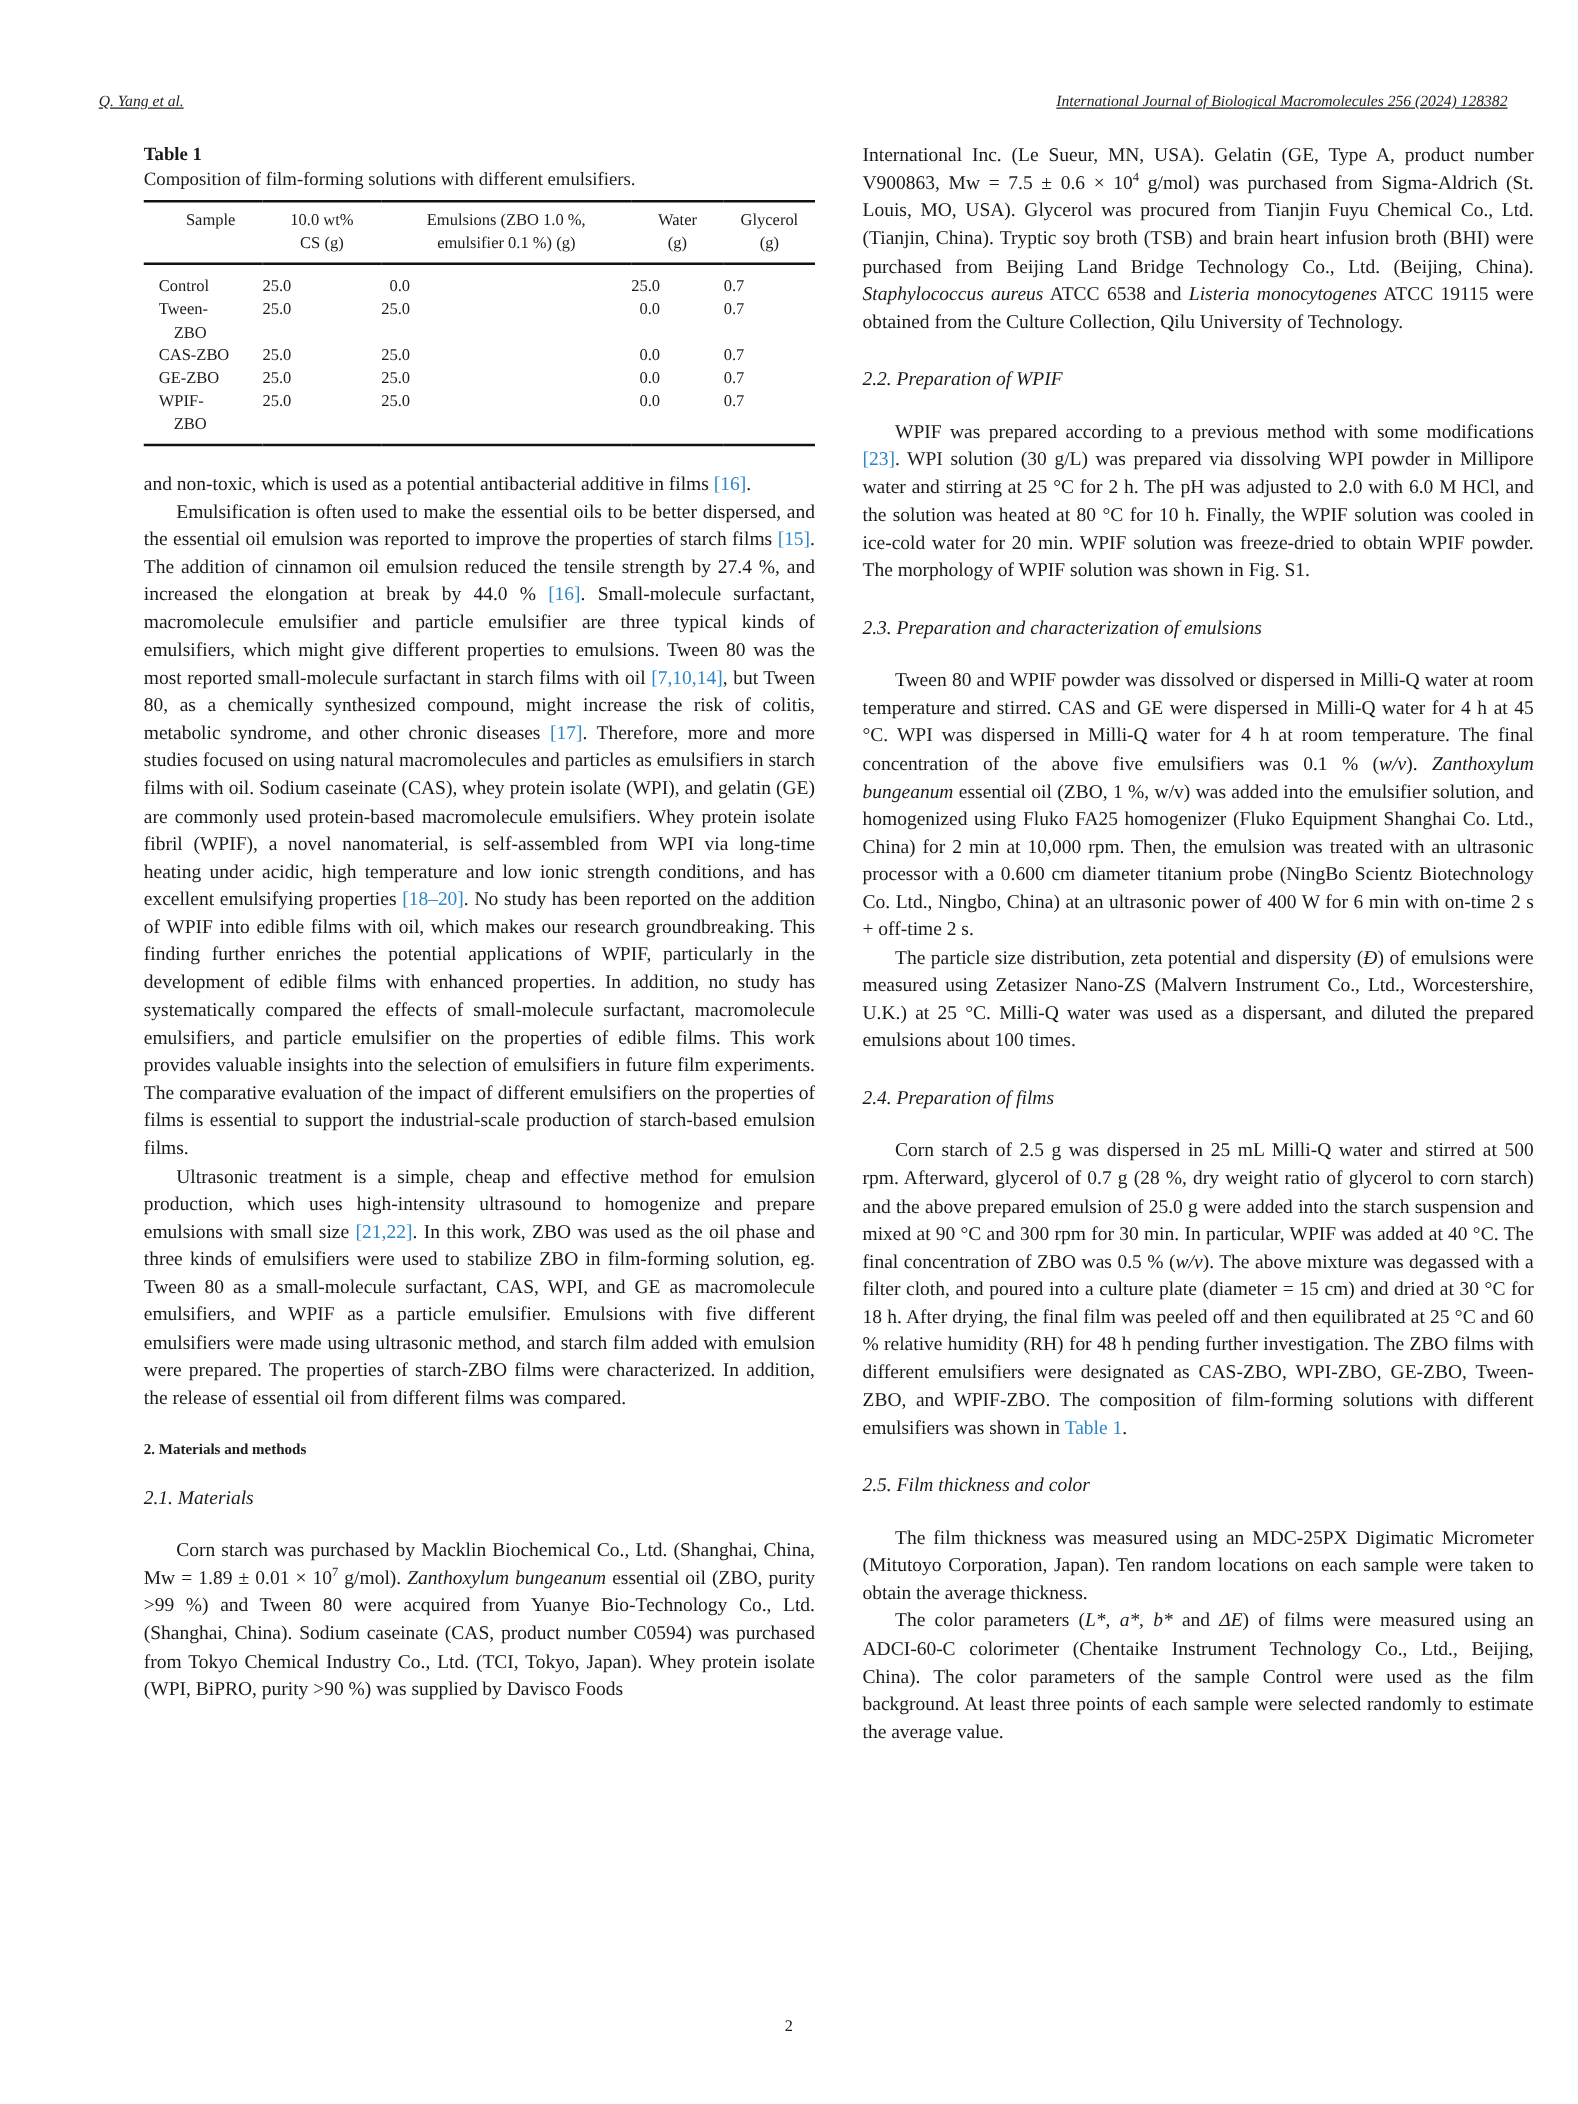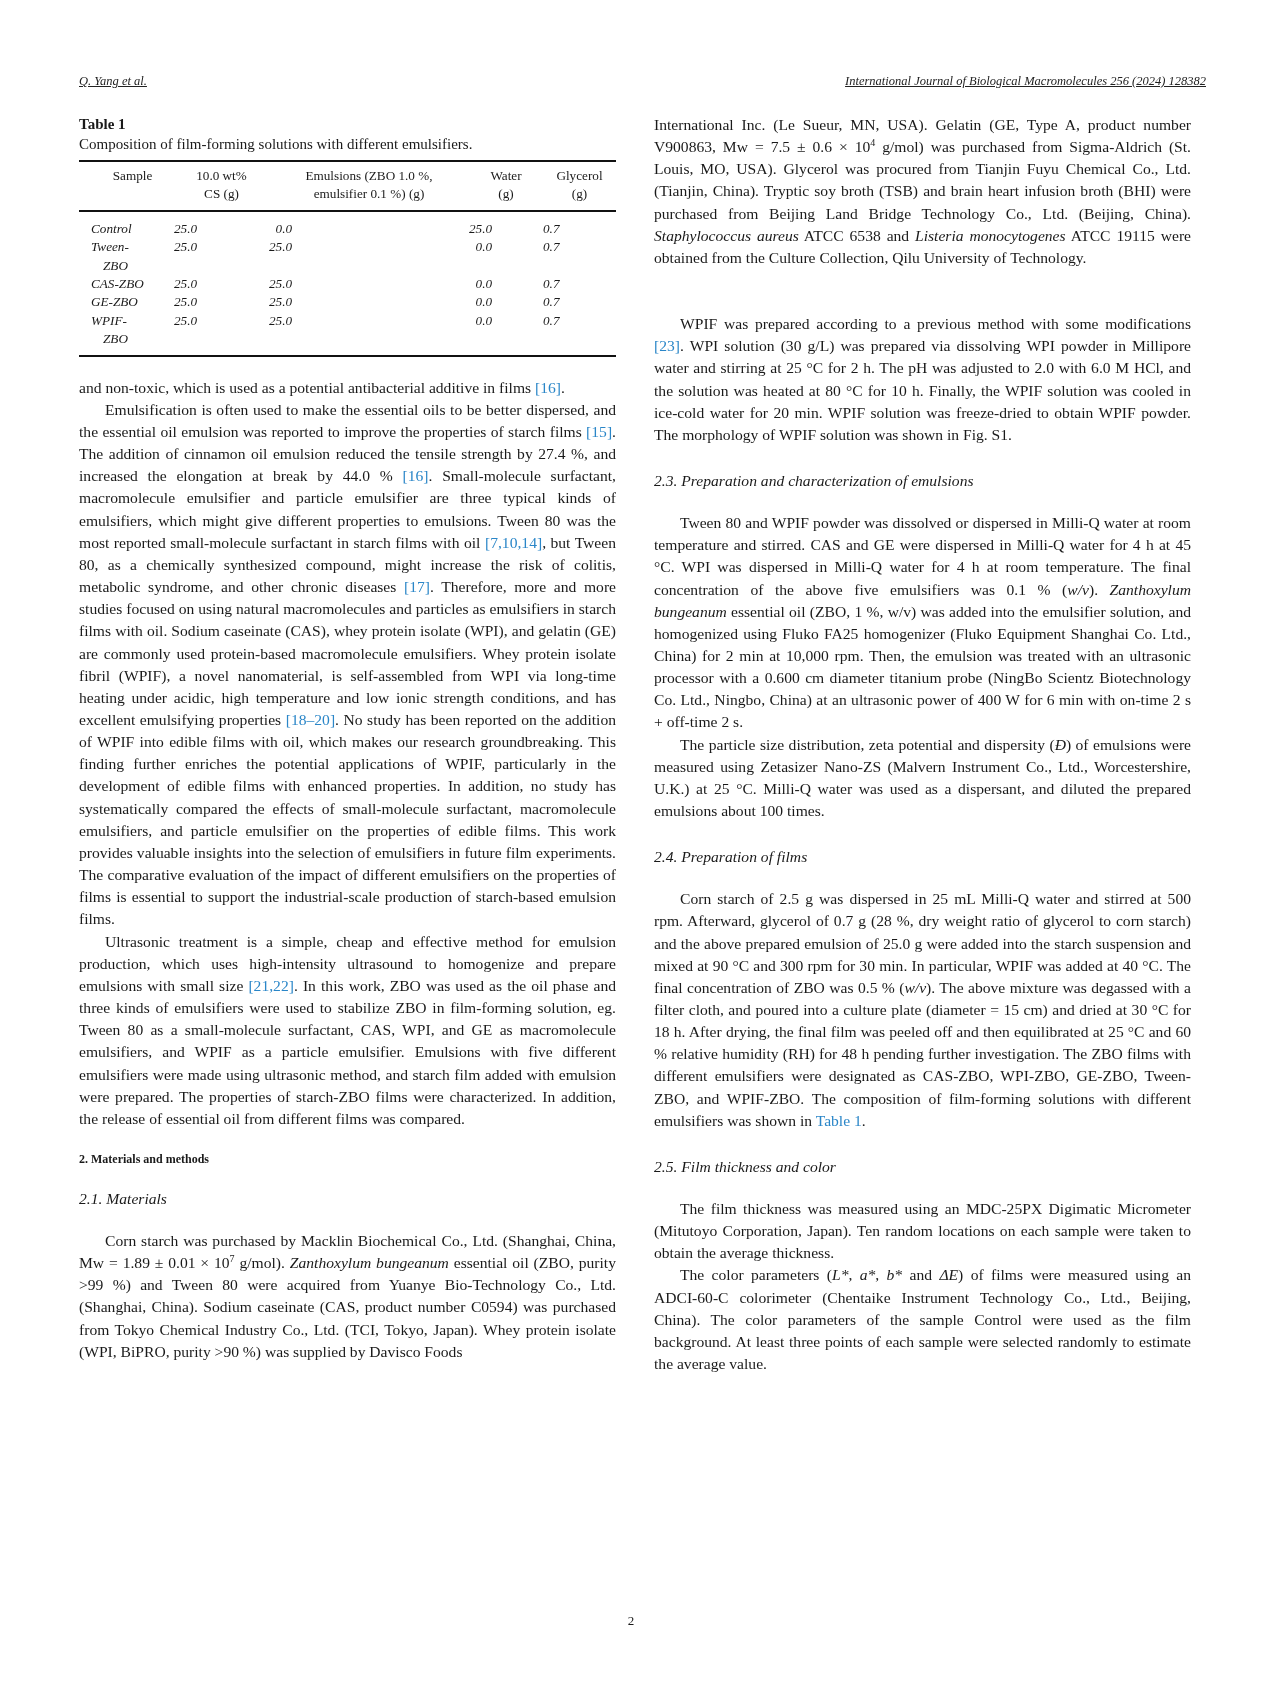--- a/index.html
+++ b/index.html
@@ -5,33 +5,33 @@
   html, body { margin: 0; padding: 0; background: #ffffff; }
   body {
     width: 1262px; height: 1683px; position: relative; overflow: hidden;
     font-family: "Liberation Serif", "DejaVu Serif", serif; color: #1a1a1a;
   }
   .running-head {
     position: absolute; top: 74px; font-size: 12.5px; font-style: italic; color: #222; text-decoration: underline;
   }
   .rh-left { left: 79px; }
   .rh-right { right: 56px; }
-  .col { position: absolute; width: 537px; font-size: 15.6px; line-height: 22.15px; text-align: justify; }
+  .col { position: absolute; width: 537px; font-size: 15.6px; line-height: 22.15px; text-align: justify; margin-left: 36px; }
   .col-left { left: 79px; top: 114px; }
   .col-right { left: 654px; top: 114px; }
   p { margin: 0; }
   p.indent { text-indent: 26px; }
   .cite { color: #2a86c8; }
   i { font-style: italic; }
   .table-label { font-weight: bold; font-size: 15px; line-height: 20px; }
   .table-caption { font-size: 15px; line-height: 20px; margin-bottom: 6px; }
   table.t1 { width: 537px; border-collapse: collapse; font-size: 13.2px; line-height: 18.4px; }
   table.t1 thead tr { border-top: 2.5px solid #111; border-bottom: 2.5px solid #111; }
   table.t1 tbody tr:last-child td { padding-bottom: 6px; }
-  table.t1 tbody { border-bottom: 2.5px solid #111; font-style: italic; }
+  table.t1 tbody { border-bottom: 2.5px solid #111; }
   table.t1 th { font-weight: normal; text-align: center; vertical-align: top; padding: 5px 0 6px 0; }
   table.t1 td { vertical-align: top; padding: 0; }
   table.t1 tbody tr:first-child td { padding-top: 8px; }
   .c1 { width: 83px; padding-left: 12px !important; }
   .c2 { width: 95px; }
   .c3 { width: 200px; }
   .c4 { width: 74px; }
   .sample-name .wrap2 { display: block; padding-left: 12px; }
   h2.sec { font-size: 12px; font-weight: bold; margin: 0; line-height: 22px; }
   h3.sub { font-size: 15.6px; font-weight: normal; font-style: italic; margin: 0; line-height: 22px; }
@@ -112,20 +112,21 @@
   <h3 class="sub">2.1.  Materials</h3>
   <div style="height:20px"></div>
 
   <p class="indent"><span>Corn starch was purchased by Macklin Biochemical Co., Ltd. (Shanghai, China, Mw = 1.89 ± 0.01 × 10</span><sup>7</sup><span> g/mol). </span><i>Zanthoxylum bungeanum</i><span> essential oil (ZBO, purity &gt;99 %) and Tween 80 were acquired from Yuanye Bio-Technology Co., Ltd. (Shanghai, China). Sodium caseinate (CAS, product number C0594) was purchased from Tokyo Chemical Industry Co., Ltd. (TCI, Tokyo, Japan). Whey protein isolate (WPI, BiPRO, purity &gt;90 %) was supplied by Davisco Foods</span></p>
 </div>
 
 <div class="col col-right">
   <p><span>International Inc. (Le Sueur, MN, USA). Gelatin (GE, Type A, product number V900863, Mw = 7.5 ± 0.6 × 10</span><sup>4</sup><span> g/mol) was purchased from Sigma-Aldrich (St. Louis, MO, USA). Glycerol was procured from Tianjin Fuyu Chemical Co., Ltd. (Tianjin, China). Tryptic soy broth (TSB) and brain heart infusion broth (BHI) were purchased from Beijing Land Bridge Technology Co., Ltd. (Beijing, China). </span><i>Staphylococcus aureus</i><span> ATCC 6538 and </span><i>Listeria monocytogenes</i><span> ATCC 19115 were obtained from the Culture Collection, Qilu University of Technology.</span></p>
 
   <div style="height:24px"></div>
+  <h3 class="sub">2.2.  Preparation of WPIF</h3>
   <div style="height:20px"></div>
   <p class="indent"><span>WPIF was prepared according to a previous method with some modifications </span><a class="cite">[23]</a><span>. WPI solution (30 g/L) was prepared via dissolving WPI powder in Millipore water and stirring at 25 °C for 2 h. The pH was adjusted to 2.0 with 6.0 M HCl, and the solution was heated at 80 °C for 10 h. Finally, the WPIF solution was cooled in ice-cold water for 20 min. WPIF solution was freeze-dried to obtain WPIF powder. The morphology of WPIF solution was shown in Fig. S1.</span></p>
 
   <div style="height:24px"></div>
   <h3 class="sub">2.3.  Preparation and characterization of emulsions</h3>
   <div style="height:20px"></div>
   <p class="indent"><span>Tween 80 and WPIF powder was dissolved or dispersed in Milli-Q water at room temperature and stirred. CAS and GE were dispersed in Milli-Q water for 4 h at 45 °C. WPI was dispersed in Milli-Q water for 4 h at room temperature. The final concentration of the above five emulsifiers was 0.1 % (</span><i>w/v</i><span>). </span><i>Zanthoxylum bungeanum</i><span> essential oil (ZBO, 1 %, w/v) was added into the emulsifier solution, and homogenized using Fluko FA25 homogenizer (Fluko Equipment Shanghai Co. Ltd., China) for 2 min at 10,000 rpm. Then, the emulsion was treated with an ultrasonic processor with a 0.600 cm diameter titanium probe (NingBo Scientz Biotechnology Co. Ltd., Ningbo, China) at an ultrasonic power of 400 W for 6 min with on-time 2 s + off-time 2 s.</span></p>
   <p class="indent"><span>The particle size distribution, zeta potential and dispersity (</span><i>Đ</i><span>) of emulsions were measured using Zetasizer Nano-ZS (Malvern Instrument Co., Ltd., Worcestershire, U.K.) at 25 °C. Milli-Q water was used as a dispersant, and diluted the prepared emulsions about 100 times.</span></p>
 
   <div style="height:24px"></div>

